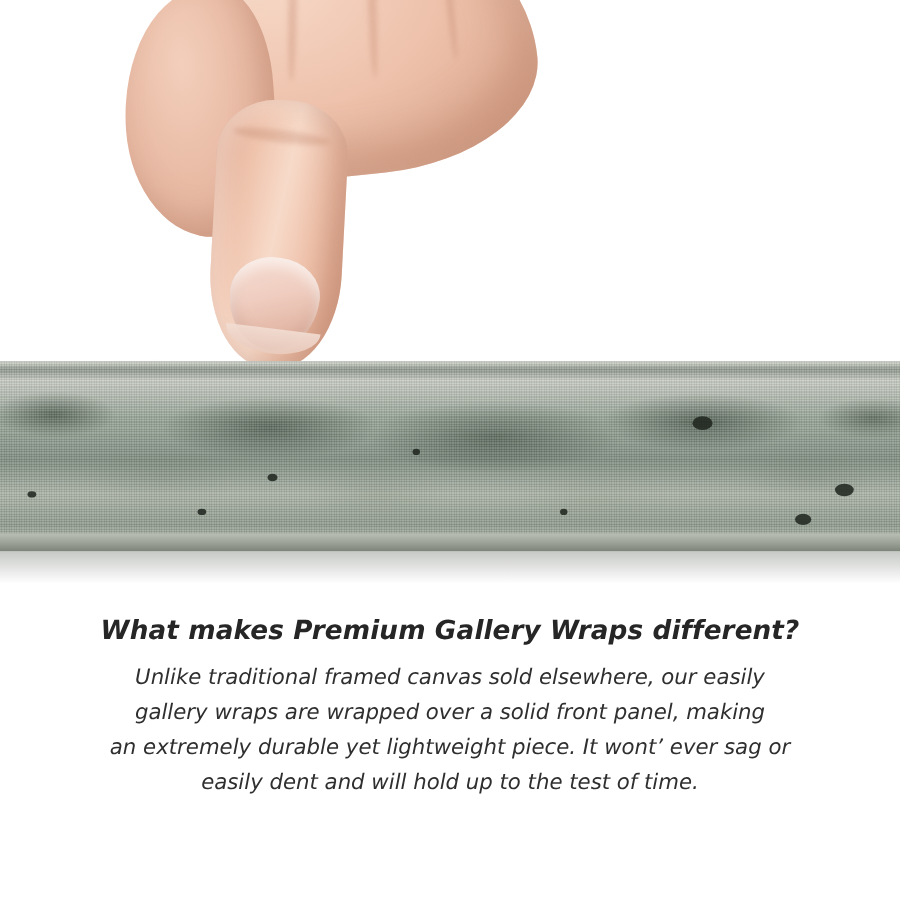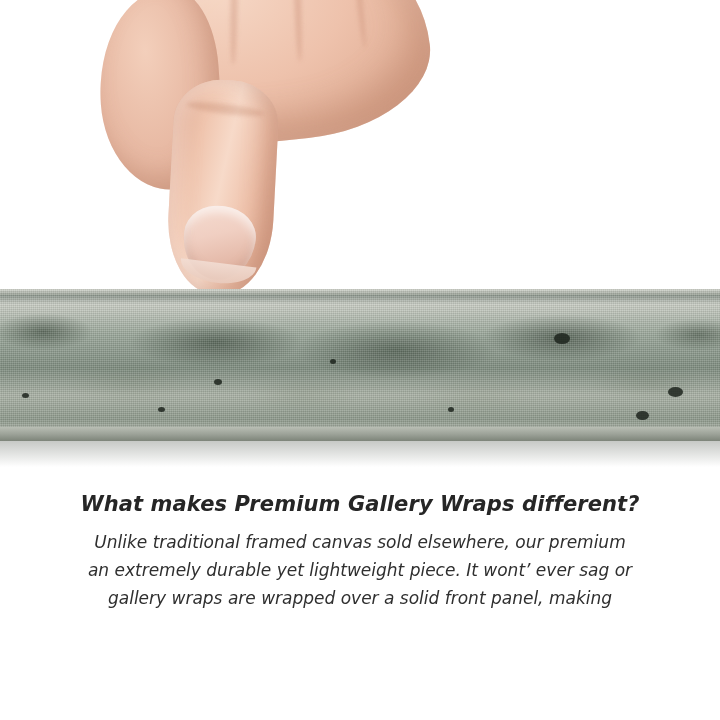--- a/index.html
+++ b/index.html
@@ -257,18 +257,19 @@
       <div class="speck" style="left:448px;top:118px;width:6px;height:5px;"></div>
       <div class="speck" style="left:22px;top:104px;width:7px;height:5px;"></div>
       <div class="bottom-face"></div>
     </div>
 
     <div class="slab-shadow"></div>
   </div>
 
   <div class="caption">
     <div class="headline">What makes Premium Gallery Wraps different?</div>
-    <div class="body-line">Unlike traditional framed canvas sold elsewhere, our premium</div>
+    <div class="body-line">Unlike traditional framed canvas sold elsewhere, our easily</div>
+    <div class="body-line">gallery wraps are wrapped over a solid front panel, making</div>
     <div class="body-line">an extremely durable yet lightweight piece. It wont’ ever sag or</div>
-    <div class="body-line">gallery wraps are wrapped over a solid front panel, making</div>
+    <div class="body-line">easily dent and will hold up to the test of time.</div>
   </div>
 
 </div>
 
 </body></html>

